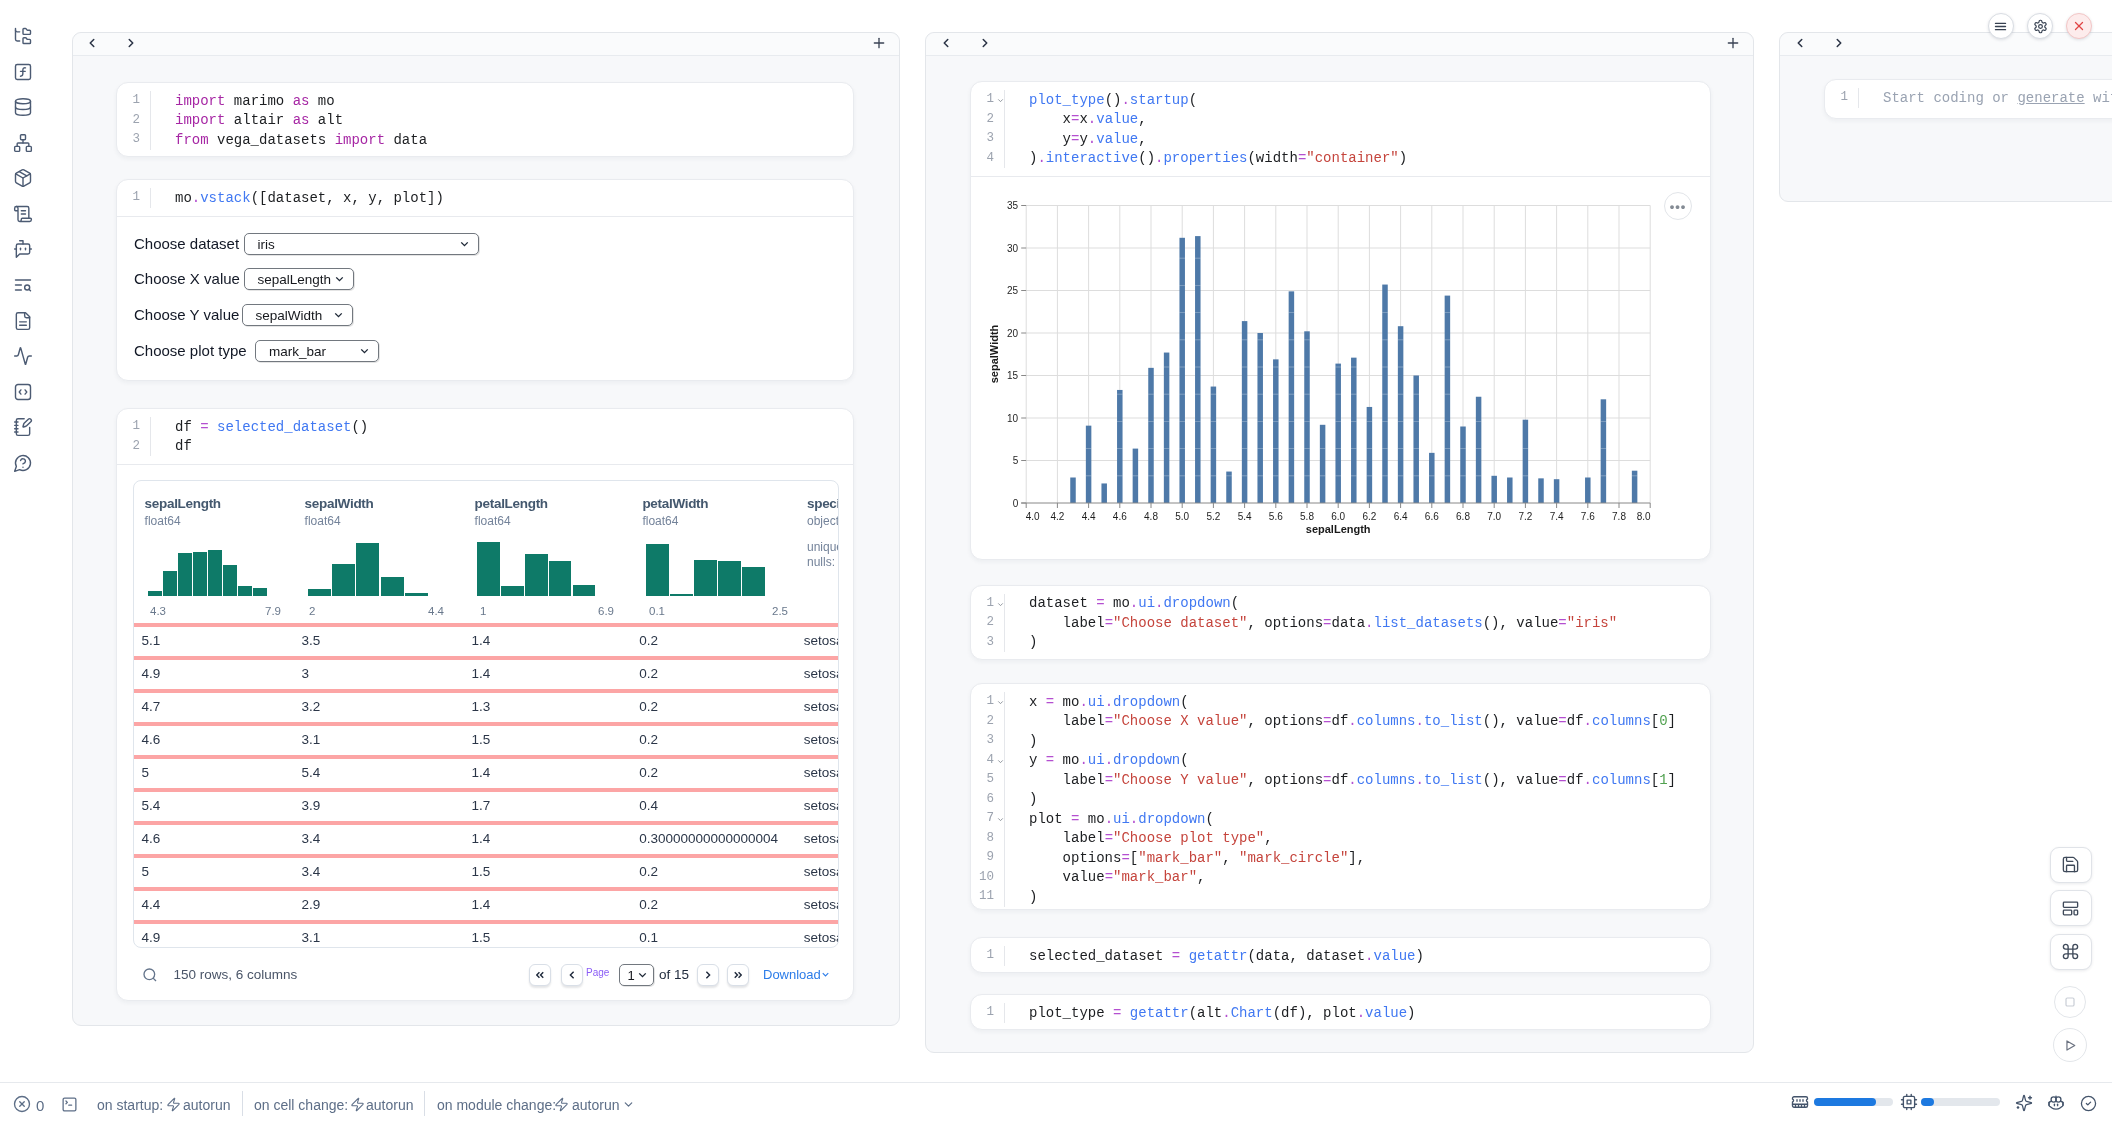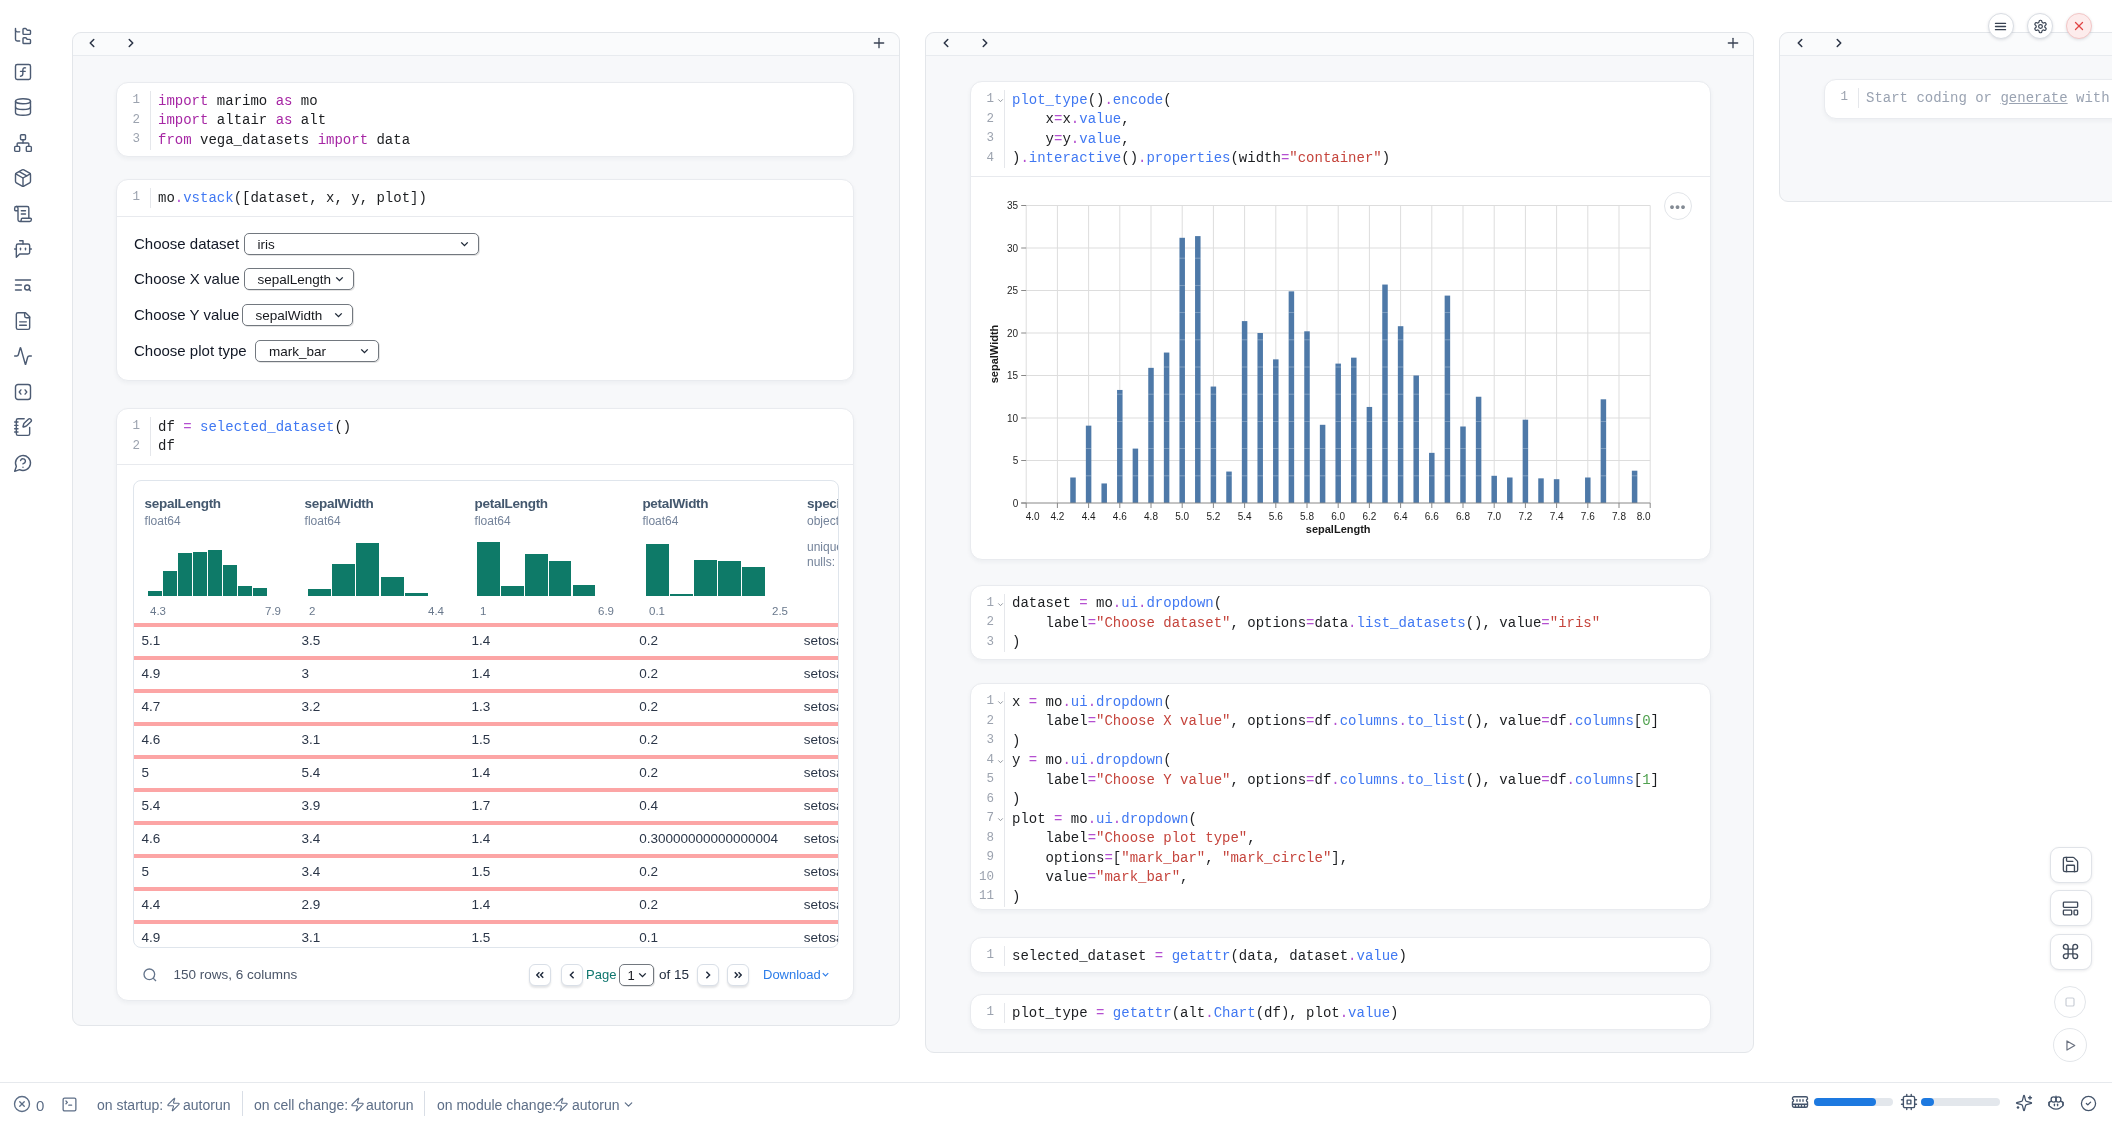--- a/index.html
+++ b/index.html
@@ -7,21 +7,21 @@
 .panel{position:absolute;background:#f7f8fa;border:1px solid #e3e6ea;border-radius:9px}
 .phead{position:absolute;left:0;right:0;top:0;height:23px;background:#fafbfc;
  border-bottom:1px solid #e8ebef;border-radius:9px 9px 0 0}
 .cell{position:absolute;background:#fff;border:1px solid #e9ebef;border-radius:12px;
  box-shadow:0 2px 4px rgba(40,50,70,.05)}
 .codeblk{padding:8px 0 8px 0;position:relative}
 .cl{display:flex;align-items:center;height:19.5px;font-family:"Liberation Mono",monospace;
  font-size:14px;white-space:pre;color:#1c1e21;position:relative}
 .ln{flex:none;width:34px;padding-right:10px;text-align:right;font-size:12.5px;color:#9ca3af;
  border-right:1px solid #e5e7eb;align-self:stretch;line-height:19.5px}
-.ct{margin-left:7px}
+.ct{margin-left:24px}
 .fold{position:absolute;left:25px;top:6px;width:9px;height:9px;stroke:#8b919a;stroke-width:2.5;fill:none}
 i.k{font-style:normal;color:#a626a4}
 i.o{font-style:normal;color:#b44fd0}
 i.f{font-style:normal;color:#4078f2}
 i.s{font-style:normal;color:#c5443c}
 i.n{font-style:normal;color:#50a14f}
 .lbl{position:absolute;font-size:15px;color:#121826;white-space:nowrap}
 .sel{position:absolute;background:#fff;border:1px solid #72787f;border-radius:5px;
  box-shadow:1px 1px 0 rgba(30,30,30,.12);font-size:13.5px;color:#16181d;white-space:nowrap}
 .sel span{position:absolute;left:13px;top:50%;transform:translateY(-50%)}
@@ -309,21 +309,21 @@
       <svg viewBox="0 0 24 24">
         <path d="m11 17-5-5 5-5"></path>
         <path d="m18 17-5-5 5-5"></path>
       </svg>
     </div>
     <div class="pgbtn" style="left:444px;top:555px">
       <svg viewBox="0 0 24 24">
         <path d="m15 18-6-6 6-6"></path>
       </svg>
     </div>
-    <div class="ftext" style="left:469px;top:558px;color:#0f766e;font-size:13px">Page</div>
+    <div class="ftext" style="left:469px;top:558px;color:#8b5cf6;font-size:10px">Page</div>
     <div class="sel" style="left:501.6px;top:555px;width:35px;height:22px;font-size:13px">
       <span style="left:8px">1</span>
       <svg viewBox="0 0 24 24" style="right:4px">
         <path d="m6 9 6 6 6-6"></path>
       </svg>
     </div>
     <div class="ftext" style="left:542px;top:558px;color:#1e293b">of 15</div>
     <div class="pgbtn" style="left:580px;top:555px">
       <svg viewBox="0 0 24 24">
         <path d="m9 18 6-6-6-6"></path>
@@ -350,21 +350,21 @@
     <path d="m9 18 6-6-6-6"></path>
   </svg>
 <svg class="ic" style="left:1724.5px;top:34.7px;width:16px;height:16px" viewBox="0 0 24 24" fill="none" stroke="#3a4354" stroke-width="2" stroke-linecap="round" stroke-linejoin="round">
     <path d="M5 12h14"></path>
     <path d="M12 5v14"></path>
   </svg>
 <div class="cell" style="left:970px;top:81px;width:741px;height:479px">
     <div class="codeblk" style="border-bottom:1px solid #e8eaee">
       <div class="cl"><span class="ln">1</span><svg class="fold" viewBox="0 0 24 24">
           <path d="m6 9 6 6 6-6"></path>
-        </svg><span class="ct"><i class="f">plot_type</i>()<i class="o">.</i><i class="f">encode</i>(</span></div>
+        </svg><span class="ct"><i class="f">plot_type</i>()<i class="o">.</i><i class="f">startup</i>(</span></div>
       <div class="cl"><span class="ln">2</span><span class="ct">    x<i class="o">=</i>x<i class="o">.</i><i class="f">value</i>,</span></div>
       <div class="cl"><span class="ln">3</span><span class="ct">    y<i class="o">=</i>y<i class="o">.</i><i class="f">value</i>,</span></div>
       <div class="cl"><span class="ln">4</span><span class="ct">)<i class="o">.</i><i class="f">interactive</i>()<i class="o">.</i><i class="f">properties</i>(width<i class="o">=</i><i class="s">"container"</i>)</span></div>
     </div>
     <svg class="ic" style="left:0;top:0;width:741px;height:479px" viewBox="0 0 741 479">
       <line x1="55.2" y1="123.5" x2="55.2" y2="421" stroke="#ddd" stroke-width="1"></line>
       <line x1="86.4" y1="123.5" x2="86.4" y2="421" stroke="#ddd" stroke-width="1"></line>
       <line x1="117.6" y1="123.5" x2="117.6" y2="421" stroke="#ddd" stroke-width="1"></line>
       <line x1="148.8" y1="123.5" x2="148.8" y2="421" stroke="#ddd" stroke-width="1"></line>
       <line x1="180.0" y1="123.5" x2="180.0" y2="421" stroke="#ddd" stroke-width="1"></line>

